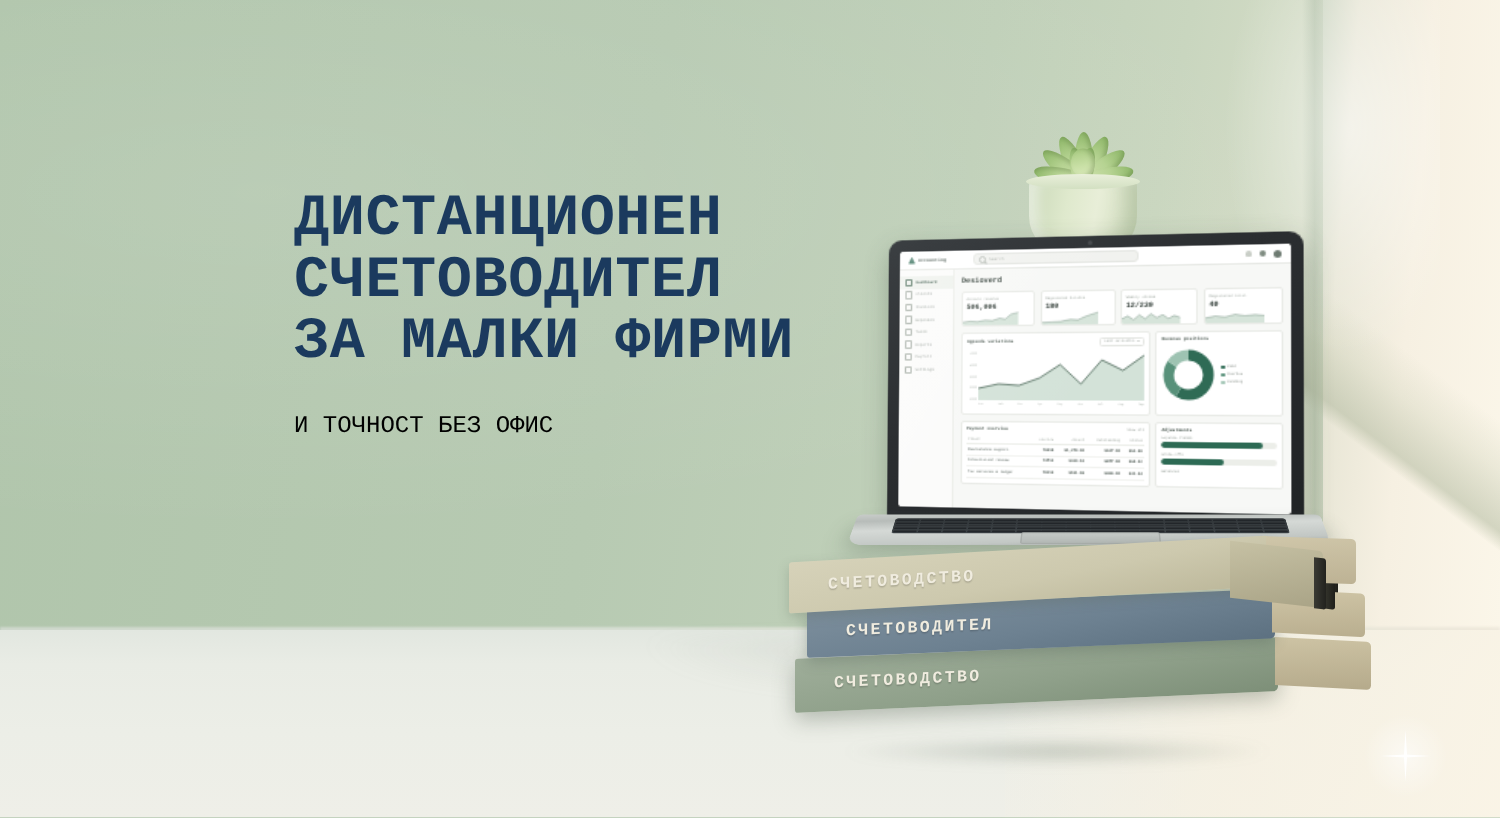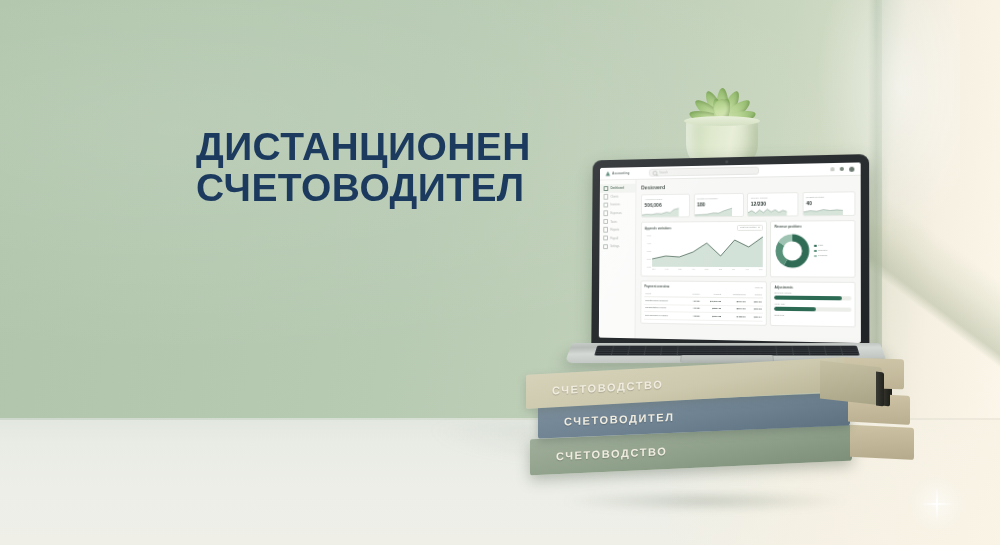--- a/index.html
+++ b/index.html
@@ -1,21 +1,21 @@
 <!DOCTYPE html>
 <html><head>
 <meta charset="utf-8">
 <style>
   html,body{margin:0;padding:0;}
   body{
     width:1000px;height:545px;overflow:hidden;
     font-family:"Liberation Sans", sans-serif;
     background:#b5c9b1;
   }
-  .stage{position:relative;width:1000px;height:545px;overflow:hidden;}
+  .stage{position:relative;width:1000px;height:545px;overflow:hidden;font-family:Liberation Mono, monospace;}
 
   
   .wall{
     position:absolute;left:0;top:0;width:1000px;height:428px;
     background:
       radial-gradient(120% 90% at 18% 30%, rgba(255,255,255,.10) 0%, rgba(255,255,255,0) 60%),
       linear-gradient(100deg,#b0c5ab 0%, #b7cab2 42%, #c0d0b9 62%, #c9d6bf 74%, #d4dcc6 82%, #e6e4d2 90%, #f2ecdc 100%);
   }
   .wall-panel{
     position:absolute;right:0;top:0;width:118px;height:428px;
@@ -340,23 +340,25 @@
   <div class="table-warm"></div>
   <div class="table-refl"></div>
 
   <div class="sparkle-glow"></div>
   <div class="sparkle"></div>
 
   <div class="copy">
     <h1 class="headline">
       <div>ДИСТАНЦИОНЕН</div>
       <div>СЧЕТОВОДИТЕЛ</div>
+      <div>ЗА МАЛКИ ФИРМИ</div>
     </h1>
     <p class="subhead">
       </p>
+      <div>И ТОЧНОСТ БЕЗ ОФИС</div>
     <p></p>
   </div>
 
   <div class="plant">
     <div class="leaf" style="transform:rotate(0deg)"></div>
     <div class="leaf" style="transform:rotate(26deg)"></div>
     <div class="leaf" style="transform:rotate(-26deg)"></div>
     <div class="leaf" style="transform:rotate(52deg)"></div>
     <div class="leaf" style="transform:rotate(-52deg)"></div>
     <div class="leaf" style="transform:rotate(76deg)"></div>

